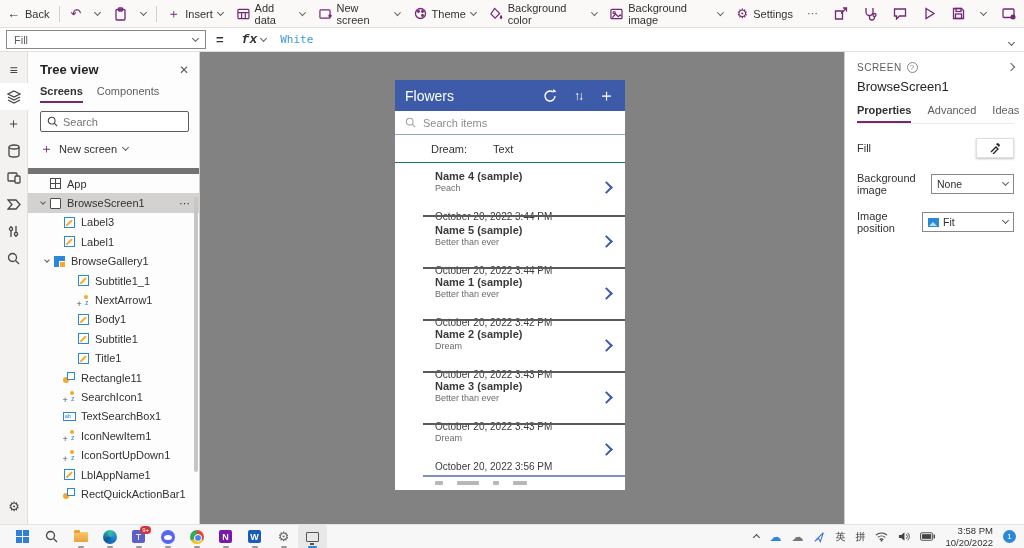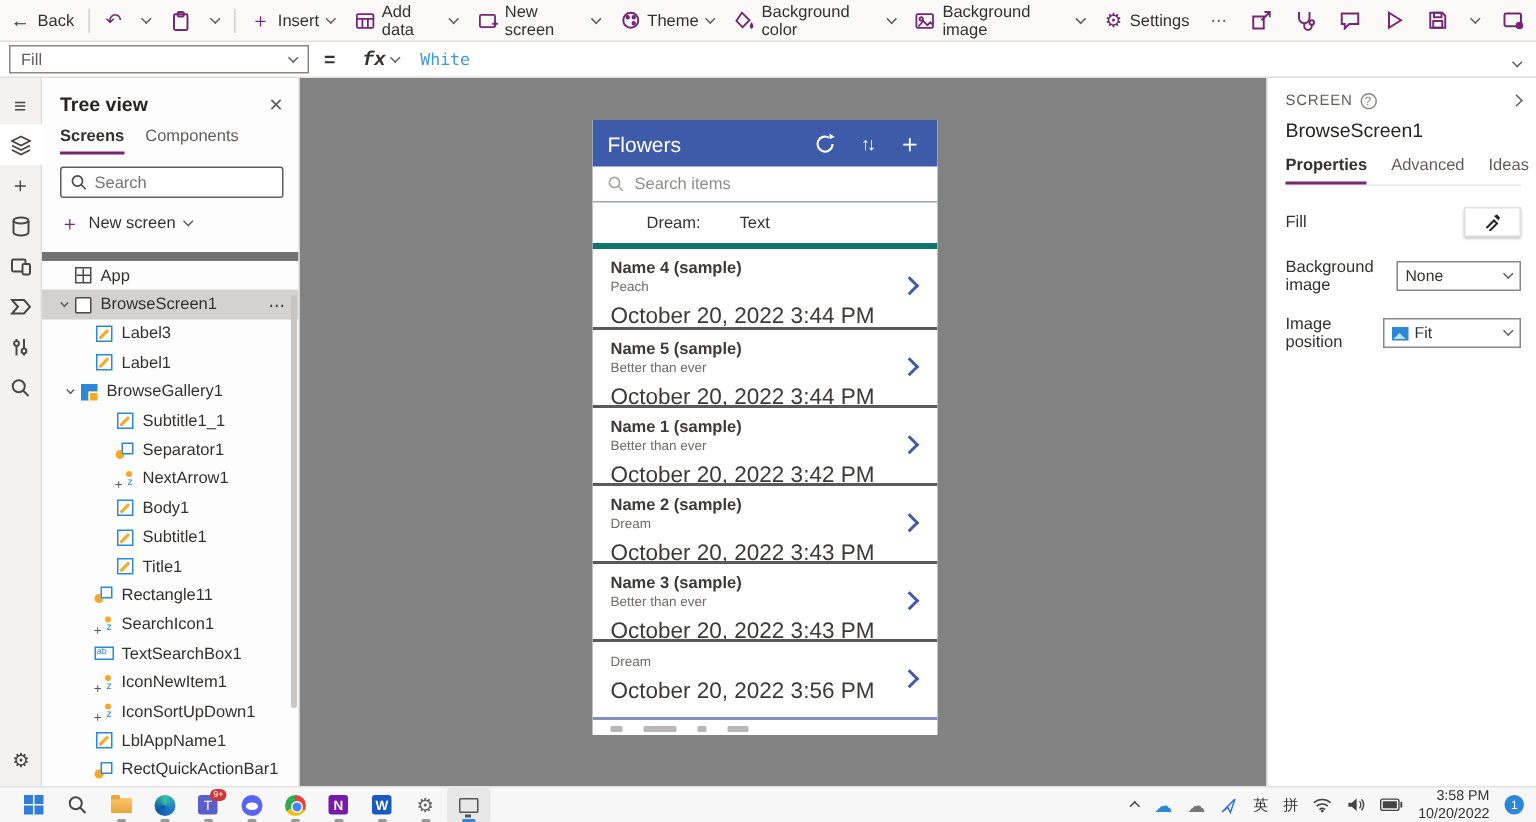--- a/index.html
+++ b/index.html
@@ -99,26 +99,26 @@
   .ph-head { height:31px; background:#3d5ba9; display:flex; align-items:center; padding:0 10px; }
   .ph-title { color:#fff; font-size:14px; flex:1; }
   .ph-icons { display:flex; align-items:center; gap:16px; color:#fff; }
   .ph-sort { font-size:12px; letter-spacing:-2px; }
   .ph-plus { font-size:17px; font-weight:300; }
   .ph-search { height:24px; display:flex; align-items:center; gap:7px; padding:0 10px;
                border-bottom:1px solid #93a2c9; }
   .ph-search-text { font-size:11px; color:#8f8d8b; }
   .ph-field { height:27px; display:flex; align-items:center; padding:0 9px; font-size:11px; color:#333;margin-left:27px; }
   .ph-field .fval { margin-left:26px; }
-  .ph-list { border-top:4px solid #0f766e; }
+  .ph-list { border-top:1px solid #0f766e;padding-left:28px; }
   .ph-item { height:52px; position:relative; padding:7px 0 0 12px; }
   .ph-item + .ph-item { border-top:2px solid #5a5a5a; }
   .ph-item .it { font-size:11px; font-weight:bold; color:#3b3a39; }
   .ph-item .isub { font-size:9px; color:#6e6c6a; margin-top:1px; }
-  .ph-item .idate { font-size:15px; color:#3b3a39; margin-top:6px; }
+  .ph-item .idate { font-size:10px; color:#3b3a39; margin-top:18px; }
   .ph-item .ichev { position:absolute; right:14px; top:20px; width:9px; height:9px;
                     border-right:2px solid #3d5ba9; border-bottom:2px solid #3d5ba9; transform:rotate(-45deg); }
   .ph-clip { border-top:2px solid #8091c0; height:13px; padding:4px 0 0 12px; display:flex; gap:14px; }
   .smudge { height:4px; background:#b9b7b5; border-radius:1px; }
 
   
   .props { width:180px; background:#fff; border-left:1px solid #d2d0ce; padding:10px 10px 0 12px; position:relative; }
   .props-type { font-size:10px; color:#605e5c; letter-spacing:0.5px; display:flex; align-items:center; gap:5px; }
   .qmark { width:11px; height:11px; border:1px solid #8a8886; border-radius:50%; font-size:8px;
            display:inline-flex; align-items:center; justify-content:center; color:#8a8886; }
@@ -427,27 +427,20 @@
               <span class="ic-gallery"></span>
             </span>
             <span>BrowseGallery1</span>
         </div>
         <div class="trow lv2">
           <span class="t-chev"></span>
             <span class="t-ic">
               <span class="ic-label"></span>
             </span>
             <span>Subtitle1_1</span>
-        </div>
-        <div class="trow lv2">
-          <span class="t-chev"></span>
-            <span class="t-ic">
-              <span class="ic-rect"></span>
-            </span>
-            <span>Separator1</span>
         </div>
         <div class="trow lv2">
           <span class="t-chev"></span>
             <span class="t-ic">
               <span class="ic-action">
                 <span class="mini-z">z</span>
               </span>
             </span>
             <span>NextArrow1</span>
         </div>

